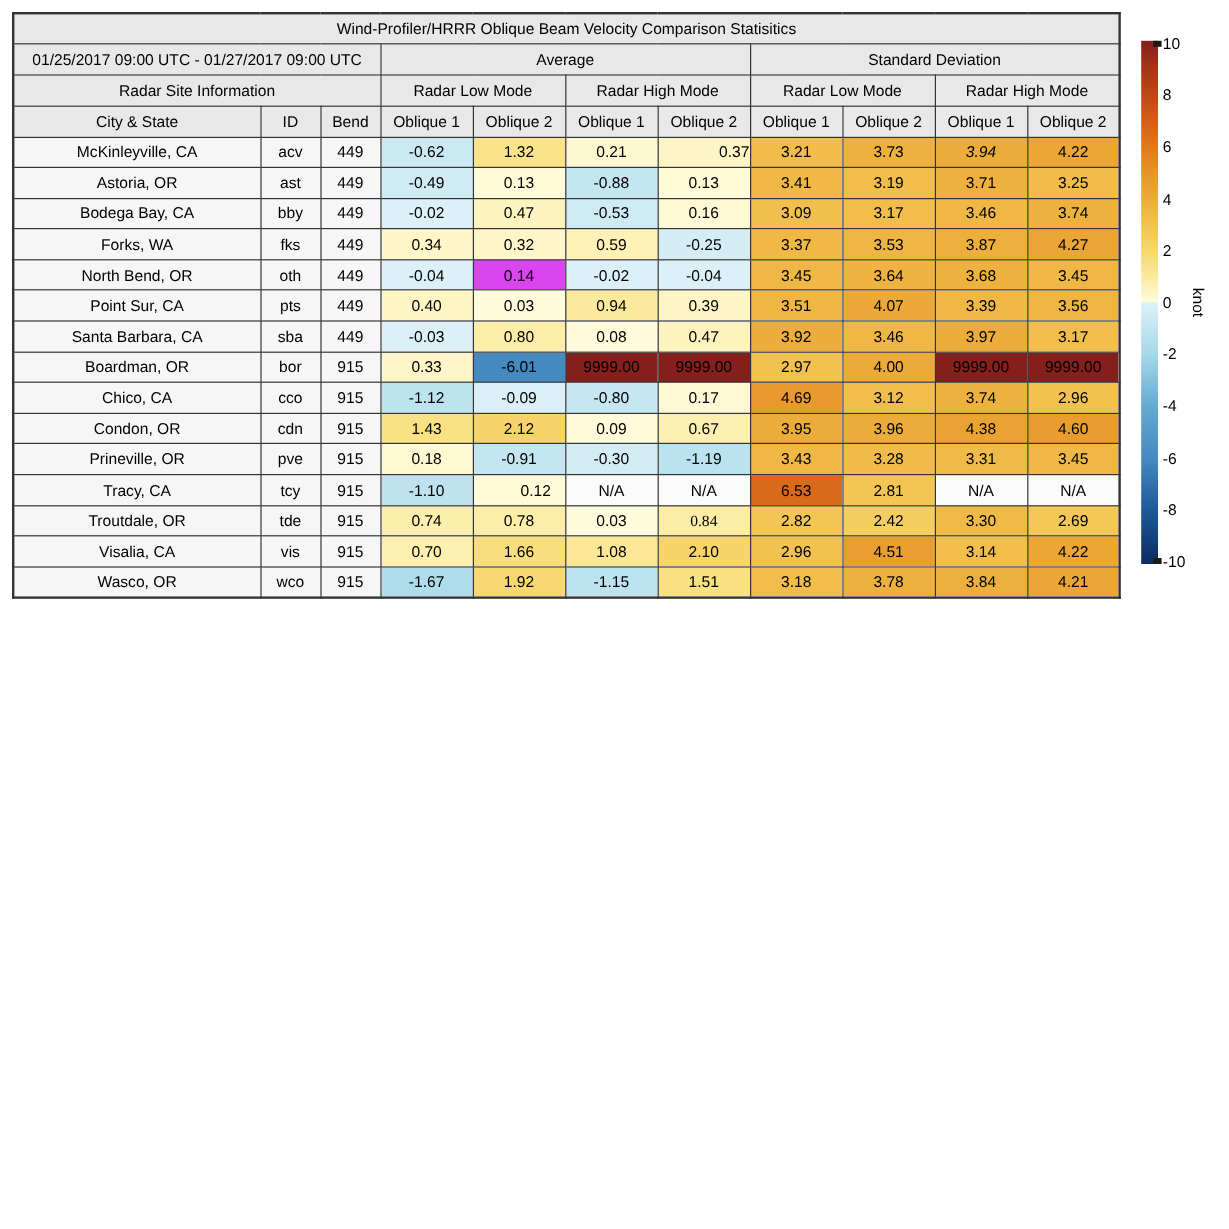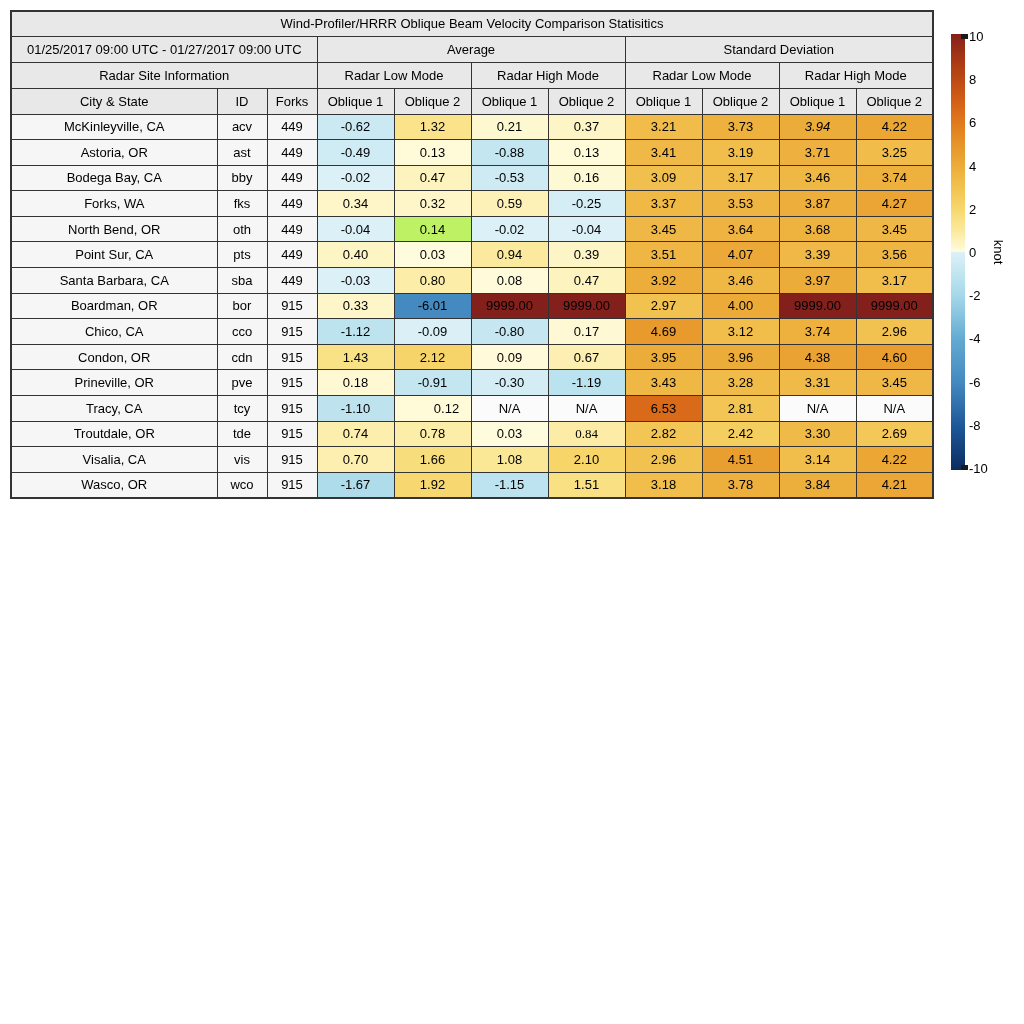--- a/index.html
+++ b/index.html
@@ -68,40 +68,40 @@
       <tr>
         <th colspan="3">Radar Site Information</th>
         <th colspan="2">Radar Low Mode</th>
         <th colspan="2">Radar High Mode</th>
         <th colspan="2">Radar Low Mode</th>
         <th colspan="2">Radar High Mode</th>
       </tr>
       <tr>
         <th>City &amp; State</th>
         <th>ID</th>
-        <th>Forks</th>
+        <th>Bend</th>
         <th>Oblique 1</th>
         <th>Oblique 2</th>
         <th>Oblique 1</th>
         <th>Oblique 2</th>
         <th>Oblique 1</th>
         <th>Oblique 2</th>
         <th>Oblique 1</th>
         <th>Oblique 2</th>
       </tr>
     </thead>
     <tbody id="table-body">
         <tr>
           <td class="info-cell">McKinleyville, CA</td>
           <td class="info-cell">acv</td>
           <td class="info-cell">449</td>
           <td style="background: rgb(203, 233, 243);">-0.62</td>
           <td style="background: rgb(250, 227, 139);">1.32</td>
           <td style="background: rgb(254, 248, 209);">0.21</td>
-          <td style="background: rgb(254, 245, 198);">0.37</td>
+          <td style="background: rgb(254, 245, 198); text-align: right;">0.37</td>
           <td style="background: rgb(241, 188, 74);">3.21</td>
           <td style="background: rgb(238, 177, 62);">3.73</td>
           <td style="background: rgb(236, 172, 57); font-style: italic;">3.94</td>
           <td style="background: rgb(235, 166, 52);">4.22</td>
         </tr>
         <tr>
           <td class="info-cell">Astoria, OR</td>
           <td class="info-cell">ast</td>
           <td class="info-cell">449</td>
           <td style="background: rgb(207, 235, 244);">-0.49</td>
@@ -137,21 +137,21 @@
           <td style="background: rgb(240, 185, 70);">3.37</td>
           <td style="background: rgb(239, 181, 67);">3.53</td>
           <td style="background: rgb(237, 174, 59);">3.87</td>
           <td style="background: rgb(234, 165, 52); margin-top: 12px;">4.27</td>
         </tr>
         <tr>
           <td class="info-cell">North Bend, OR</td>
           <td class="info-cell">oth</td>
           <td class="info-cell">449</td>
           <td style="background: rgb(219, 241, 247);">-0.04</td>
-          <td style="background: #bef264;">0.14</td>
+          <td style="background: #d946ef;">0.14</td>
           <td style="background: rgb(220, 241, 247);">-0.02</td>
           <td style="background: rgb(219, 241, 247);">-0.04</td>
           <td style="background: rgb(239, 183, 69);">3.45</td>
           <td style="background: rgb(238, 179, 64);">3.64</td>
           <td style="background: rgb(238, 178, 63);">3.68</td>
           <td style="background: rgb(239, 183, 69);">3.45</td>
         </tr>
         <tr>
           <td class="info-cell">Point Sur, CA</td>
           <td class="info-cell">pts</td>

